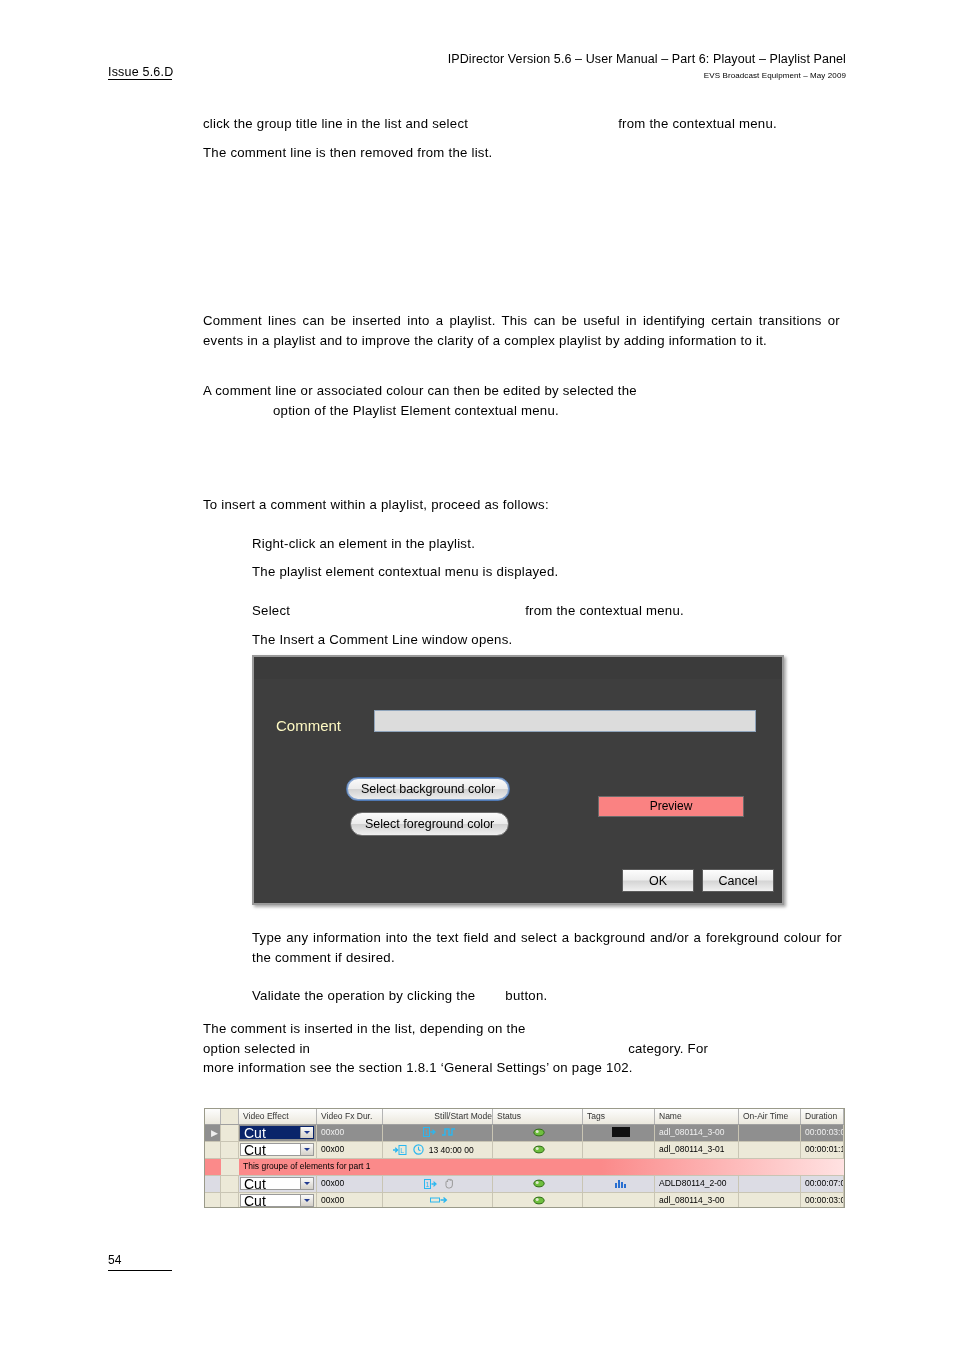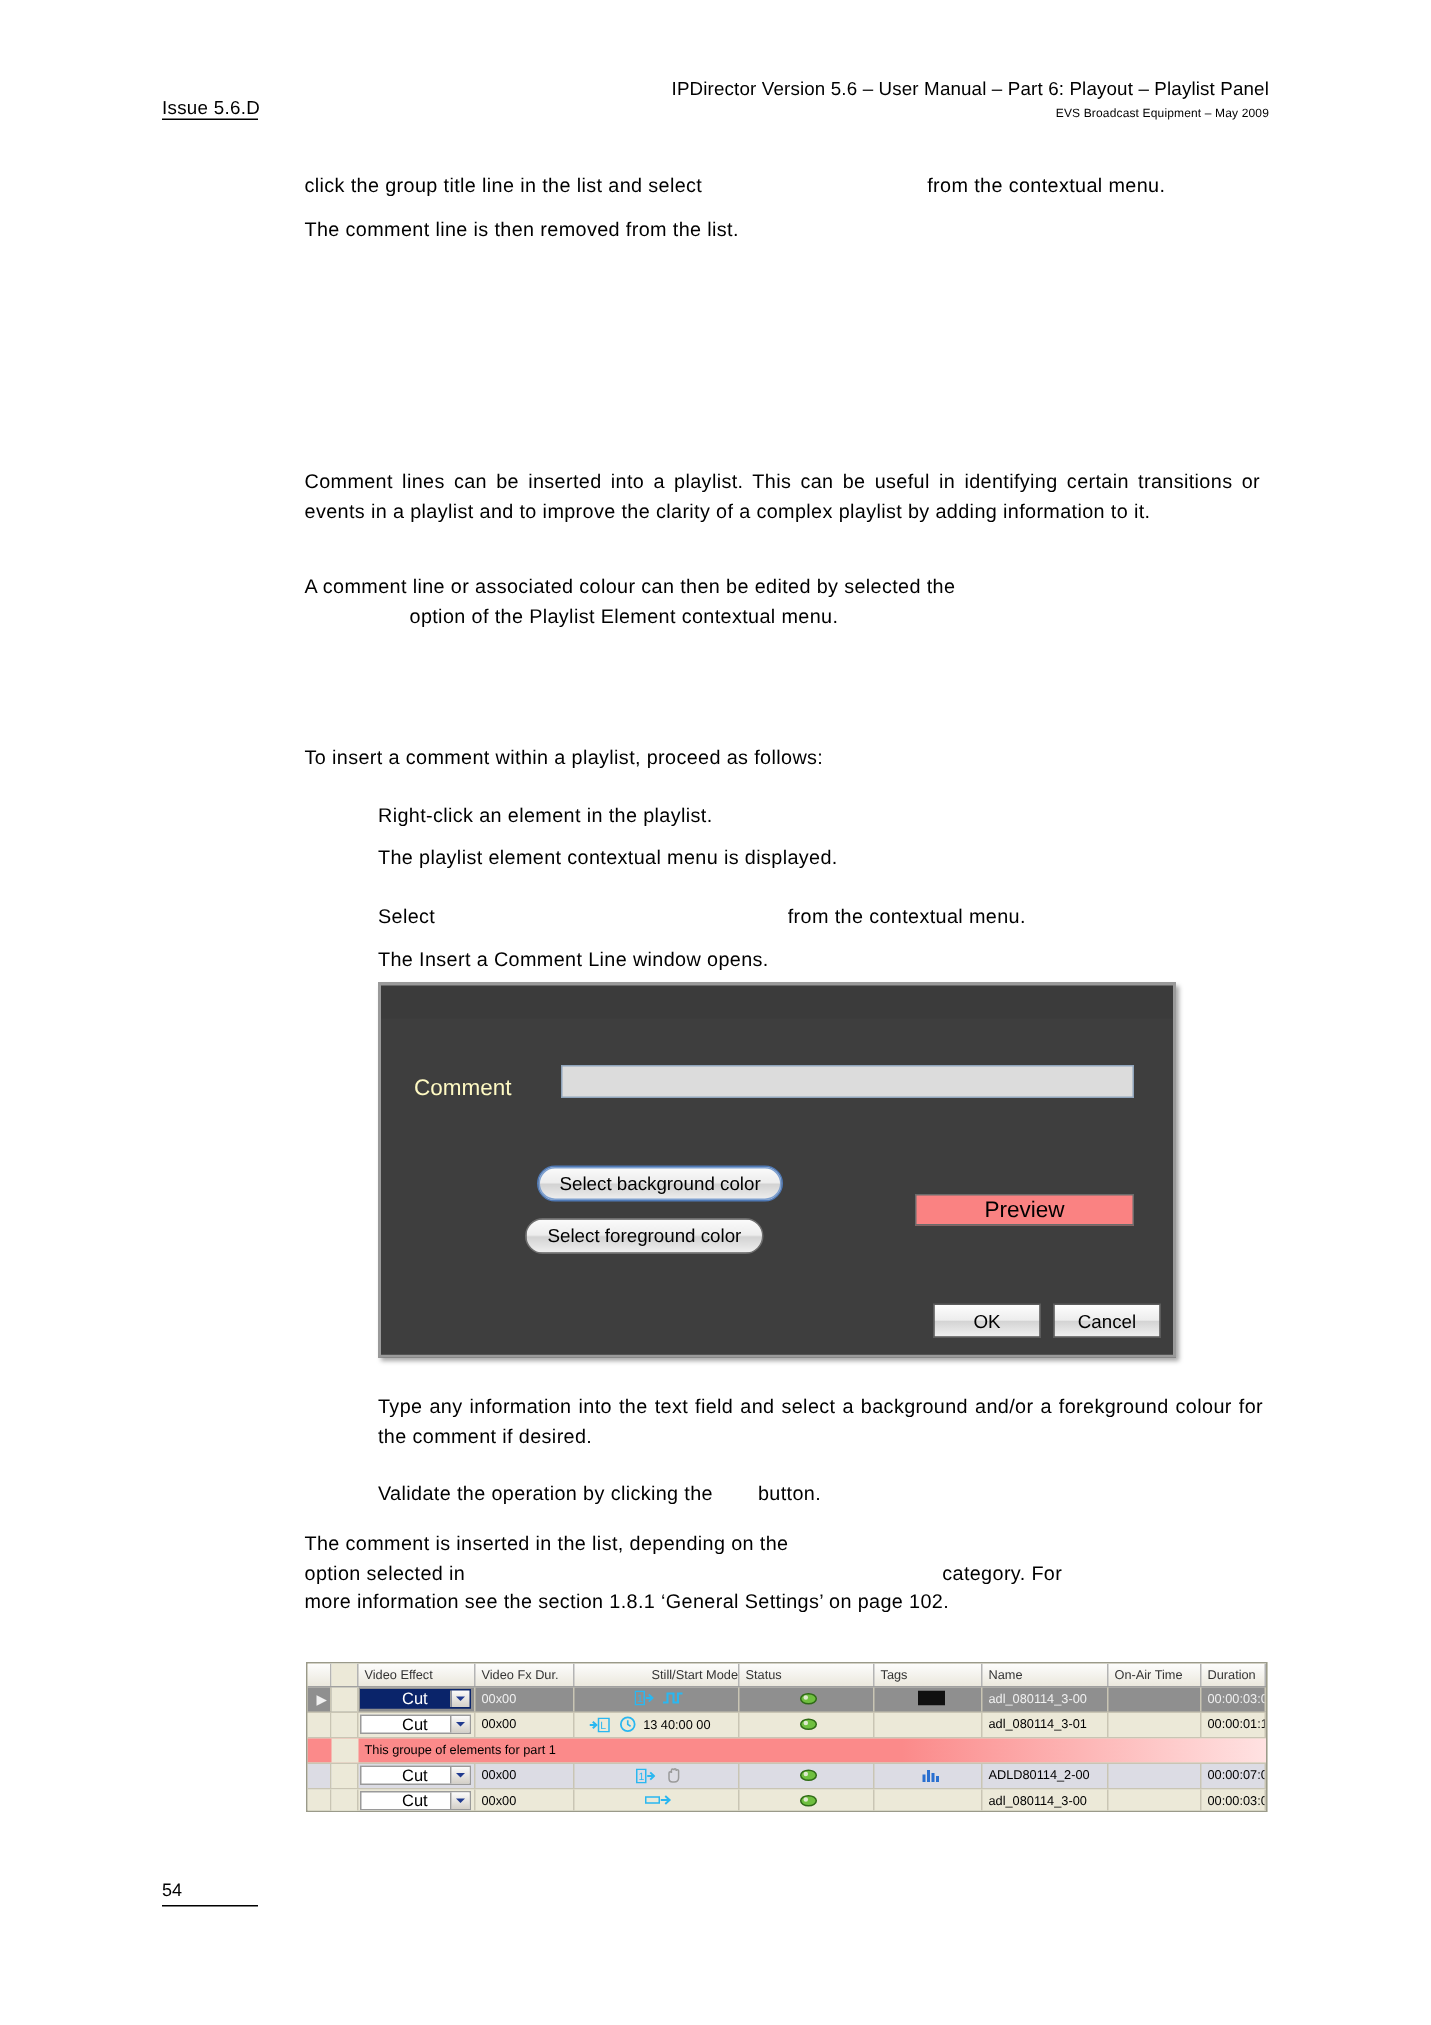--- a/index.html
+++ b/index.html
@@ -166,40 +166,40 @@
     border: 1px solid #6d6d6d;
     box-sizing: border-box;
     font-family: "Liberation Sans", sans-serif;
     font-size: 12.5px;
     color: #000;
     cursor: pointer;
     padding: 0 14px;
     white-space: nowrap;
   }
   #btn-bg-color {
-    left: 104px;
+    left: 92px;
     top: 98px;
     border-color: #4f79b5;
     box-shadow: 0 0 0 1px #7ea0cf inset;
     text-align: center;
   }
   #btn-fg-color {
     left: 96px;
     top: 133px;
   }
   .preview-swatch {
     position: absolute;
-    left: 356px;
+    left: 344px;
     top: 117px;
     width: 146px;
     height: 21px;
     background: #fa8282;
     border: 1px solid #6b6b6b;
     box-sizing: border-box;
-    font-size: 15px;
+    font-size: 12px;
     color: #000;
     text-align: center;
     line-height: 19px;
   }
   .sq-btn {
     position: absolute;
     width: 72px;
     height: 23px;
     background: linear-gradient(to bottom, #fdfdfd 0%, #ededed 48%, #d4d4d4 52%, #f0f0f0 100%);
     border: 1px solid #5c5c5c;
@@ -280,21 +280,21 @@
   .combo {
     position: relative;
     height: 13px;
     margin: 1px 2px 0 1px;
     border: 1px solid #9a9a9a;
     background: #ffffff;
     box-sizing: border-box;
     display: flex;
     align-items: center;
   }
-  .combo .txt { padding-left: 3px; font-size: 11px; color: #000; margin-left: 24px; }
+  .combo .txt { padding-left: 3px; font-size: 14px; color: #000; }
   .combo.sel { background: #0a246a; border-color: #0a246a; }
   .combo.sel .txt { color: #fff; }
   .combo .arrow {
     position: absolute;
     right: 0; top: 0;
     width: 12px; height: 100%;
     background: linear-gradient(to bottom,#fbfbfb,#d4d0c8);
     border-left: 1px solid #9a9a9a;
     display: flex; align-items: center; justify-content: center;
   }

